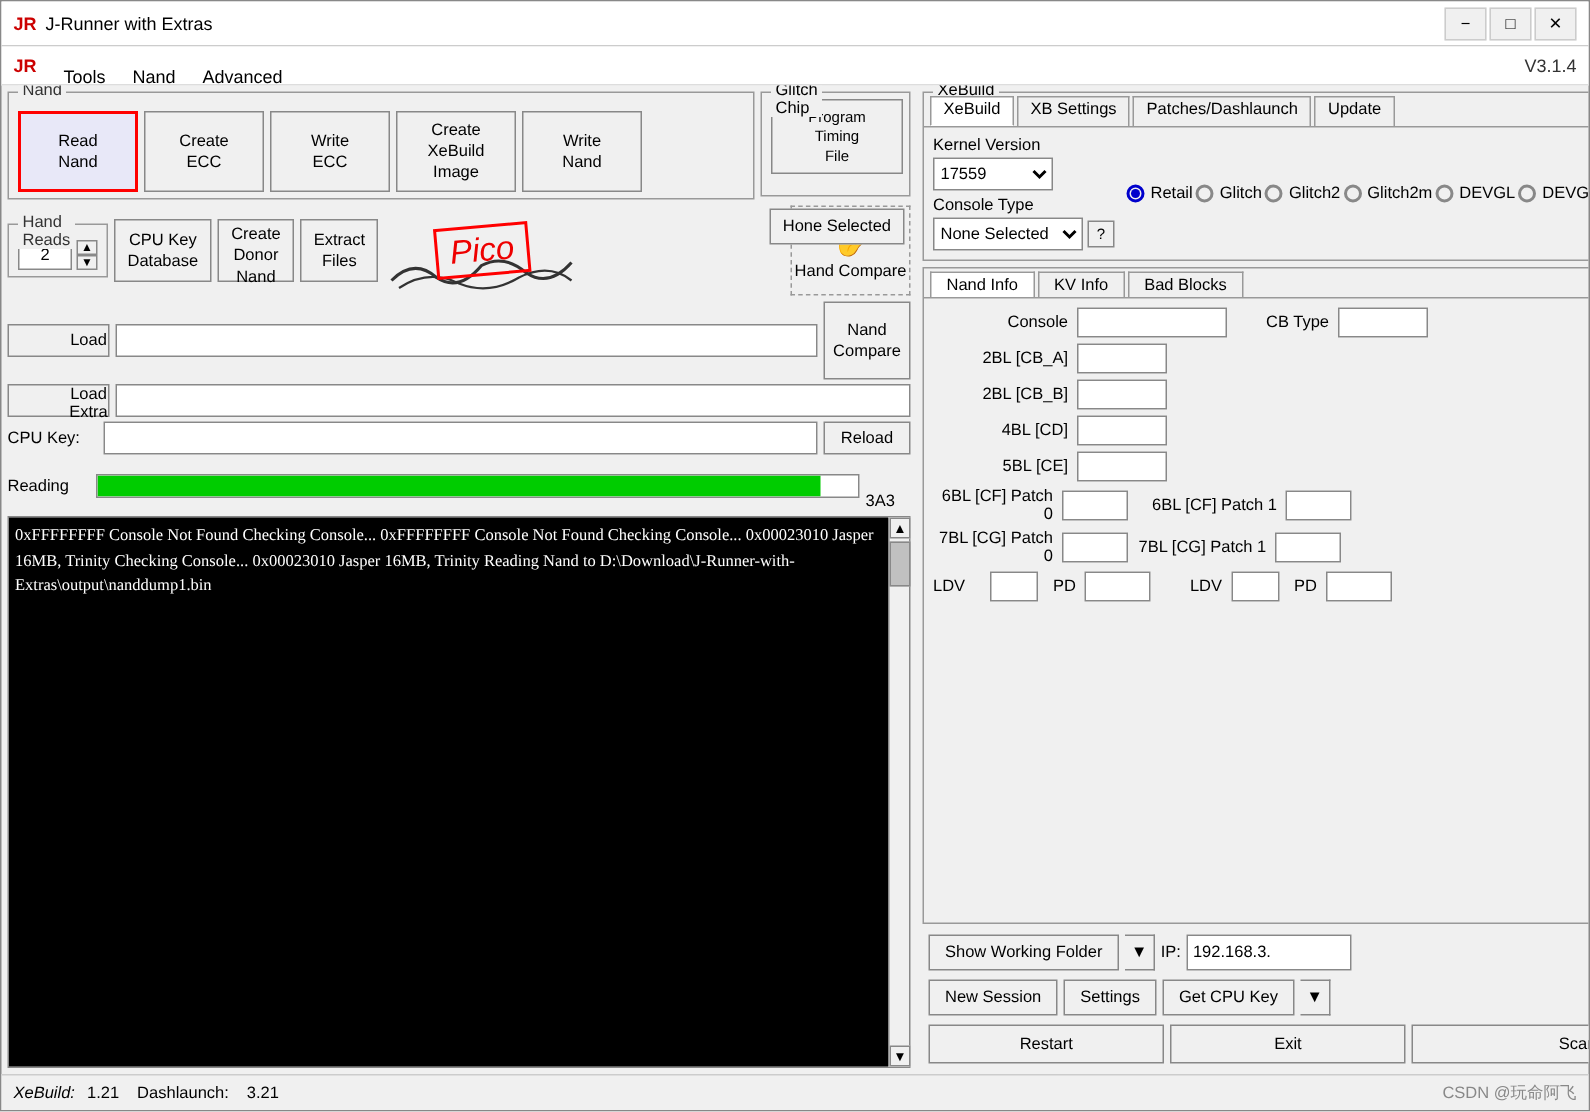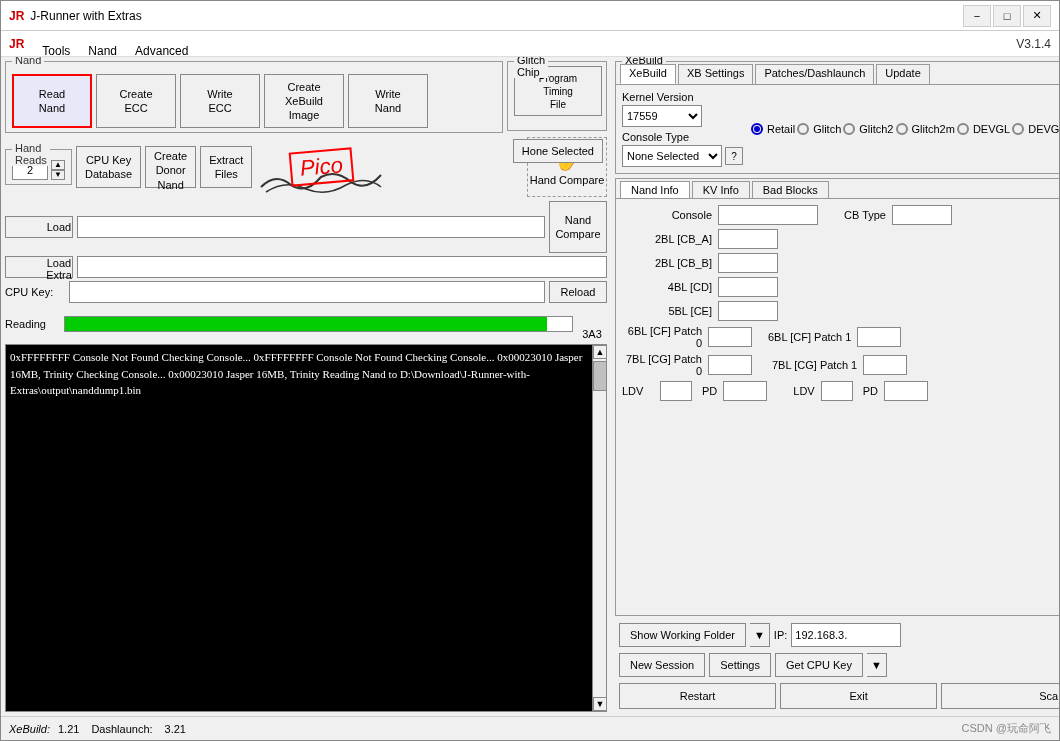--- a/index.html
+++ b/index.html
@@ -290,21 +290,21 @@
       flex: 1;
       height: 16px;
       background: #fff;
       border: 1px solid #888;
       overflow: hidden;
     }
     .progress-bar {
       height: 100%;
       background: #00cc00;
     }
-    .progress-value { font-size: 11px; width: 30px; text-align: center; margin-top: 21px; }
+    .progress-value { font-size: 11px; width: 30px; text-align: left; margin-top: 21px; }
     .log-area {
       flex: 1;
       background: #000;
       color: #fff;
       font-size: 11px;
       font-family: Liberation Serif, serif;
       padding: 4px;
       overflow-y: auto;
       line-height: 1.5;
       min-height: 200px;
@@ -887,21 +887,21 @@
           </div>
           <div class="patch-row">
             <span class="patch-label">6BL [CF] Patch 0</span>
             <input class="info-input small" type="text" style="">
             <span style="margin-left:10px;">6BL [CF] Patch 1</span>
             <input class="info-input small" type="text" style="">
           </div>
           <div class="patch-row">
             <span class="patch-label">7BL [CG] Patch 0</span>
             <input class="info-input small" type="text" style="">
-            <span style="margin-left:14px;">7BL [CG] Patch 1</span>
+            <span style="margin-left:1px;">7BL [CG] Patch 1</span>
             <input class="info-input small" type="text" style="">
           </div>
           <div class="patch-row">
             <span style="width:32px;">LDV</span>
             <input class="info-input small" type="text" style="width: 32px;">
             <span style="margin-left:4px;">PD</span>
             <input class="info-input small" type="text" style="width: 44px;">
             <span style="margin-left:20px;">LDV</span>
             <input class="info-input small" type="text" style="width: 32px;">
             <span style="margin-left:4px;">PD</span>

